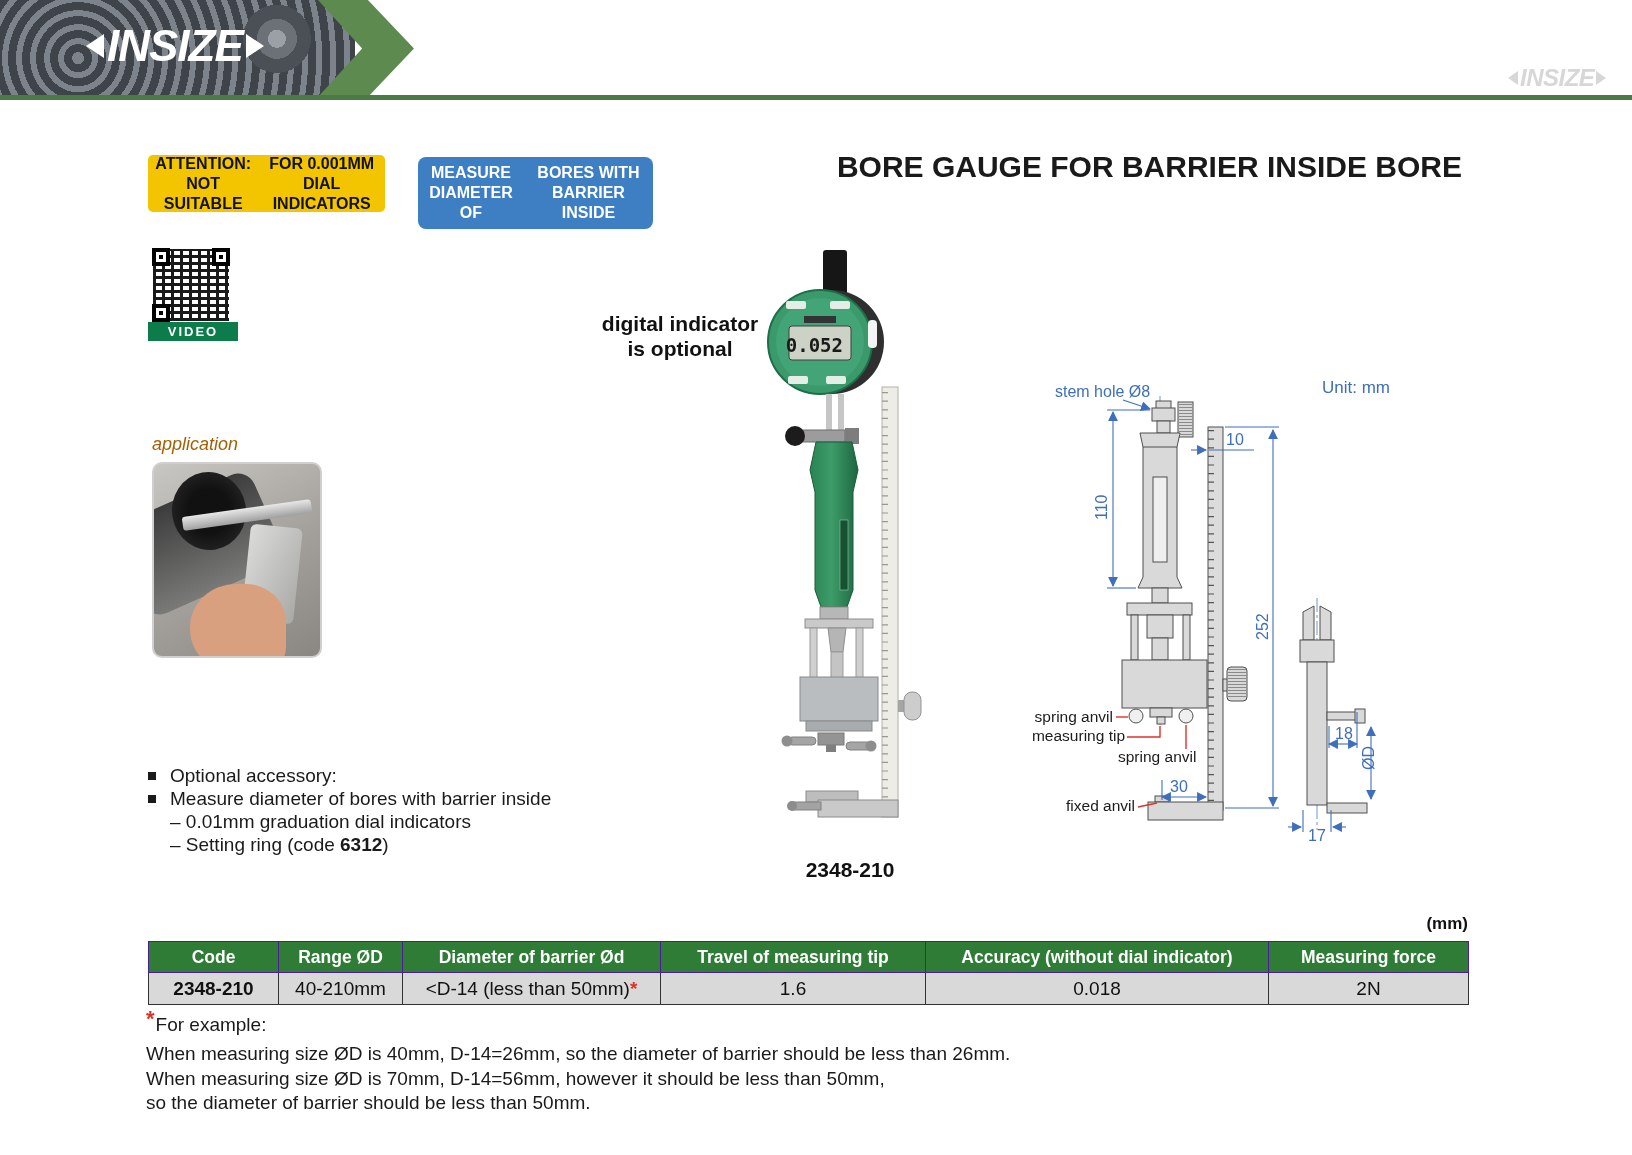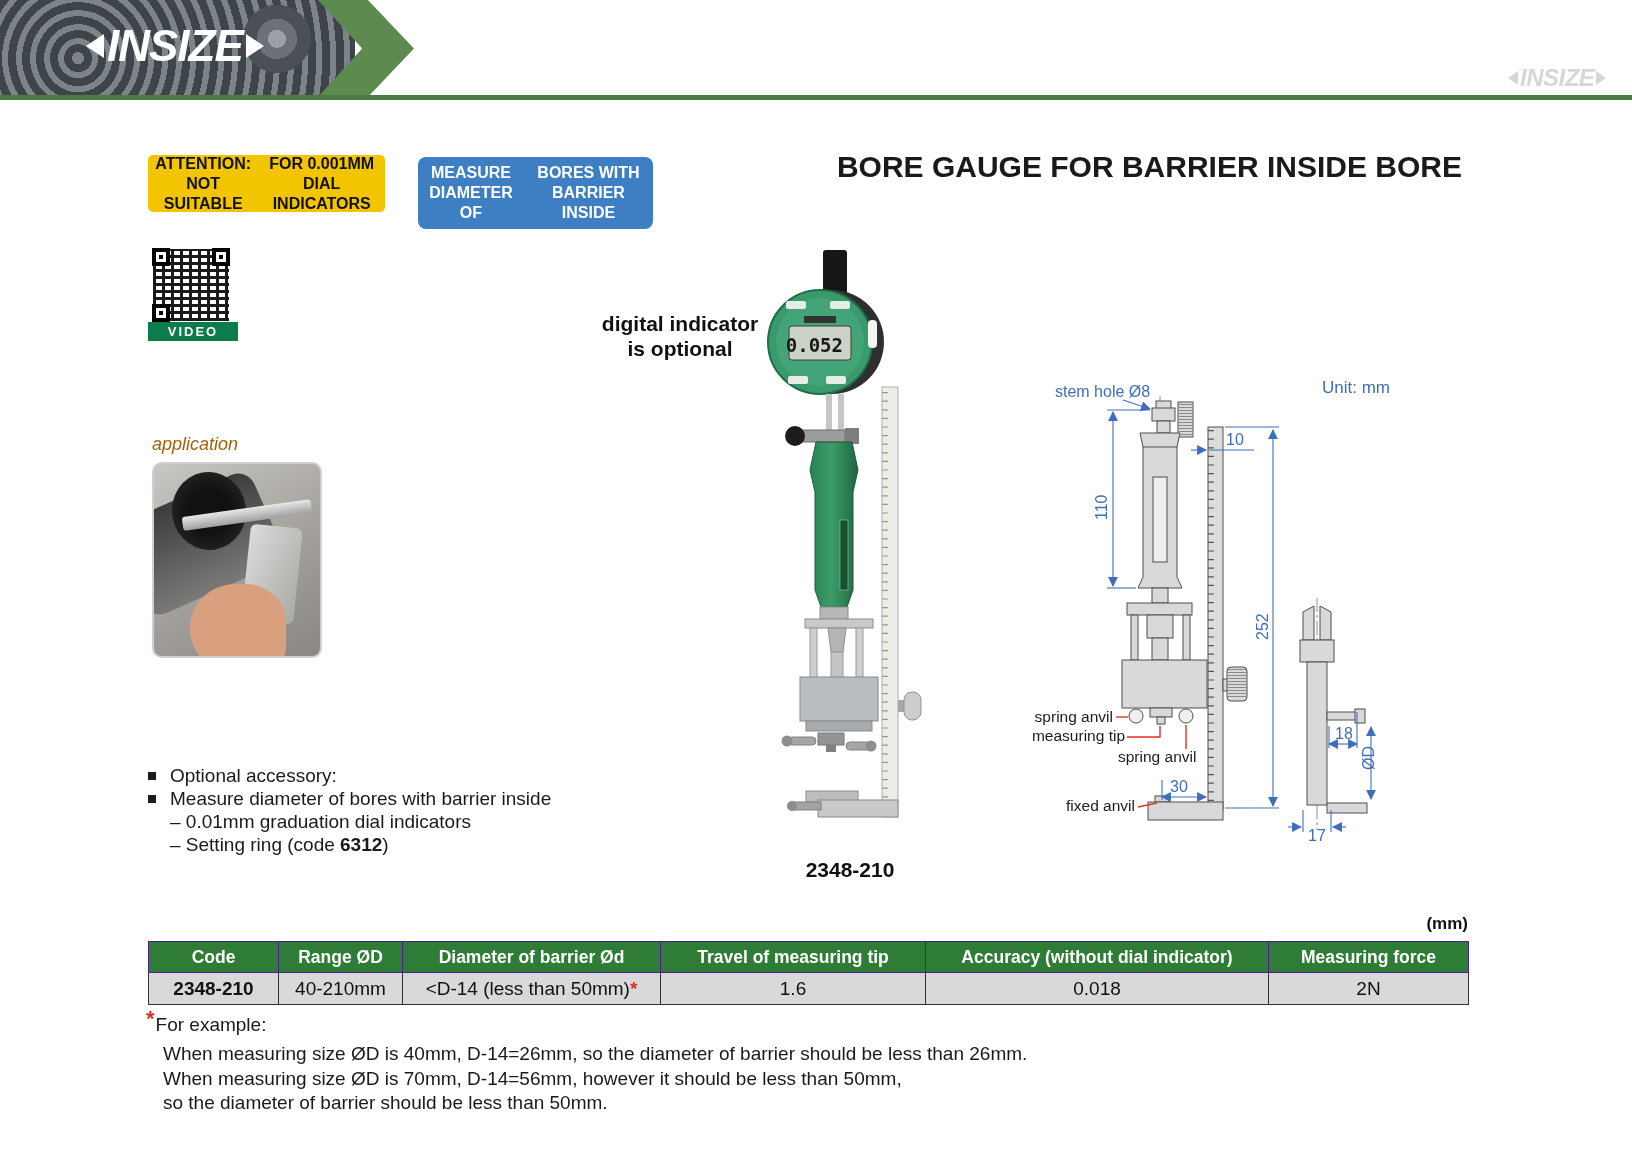--- a/index.html
+++ b/index.html
@@ -94,21 +94,21 @@
     height:31px; border:1px solid #4c1d95; text-align:center;}
   .spec-table td{background:var(--row_gray); font-size:19px; color:#111; height:32px;
     border:1px solid #333; text-align:center;}
   td.code-cell{font-weight:bold;}
   .star{color:var(--leader_red); font-weight:bold;}
 
   
   .footnote{position:absolute; left:146px; top:1008px; font-size:19px; color:#1a1a1a;}
   .fn-title{display:flex; align-items:flex-start;}
   .fn-star{color:var(--leader_red); font-size:22px; font-weight:bold; line-height:1; margin-right:1px;}
-  .fn-lines{margin-left:17px; margin-top:6px; line-height:24.5px;}
+  .fn-lines{margin-left:0; margin-top:6px; line-height:24.5px;}
 </style>
 </head>
 <body>
 
 <div class="page">
 
   <div class="banner-photo"></div>
   <div class="banner-arrow"></div>
   <div class="green-line"></div>
   <div class="logo">

